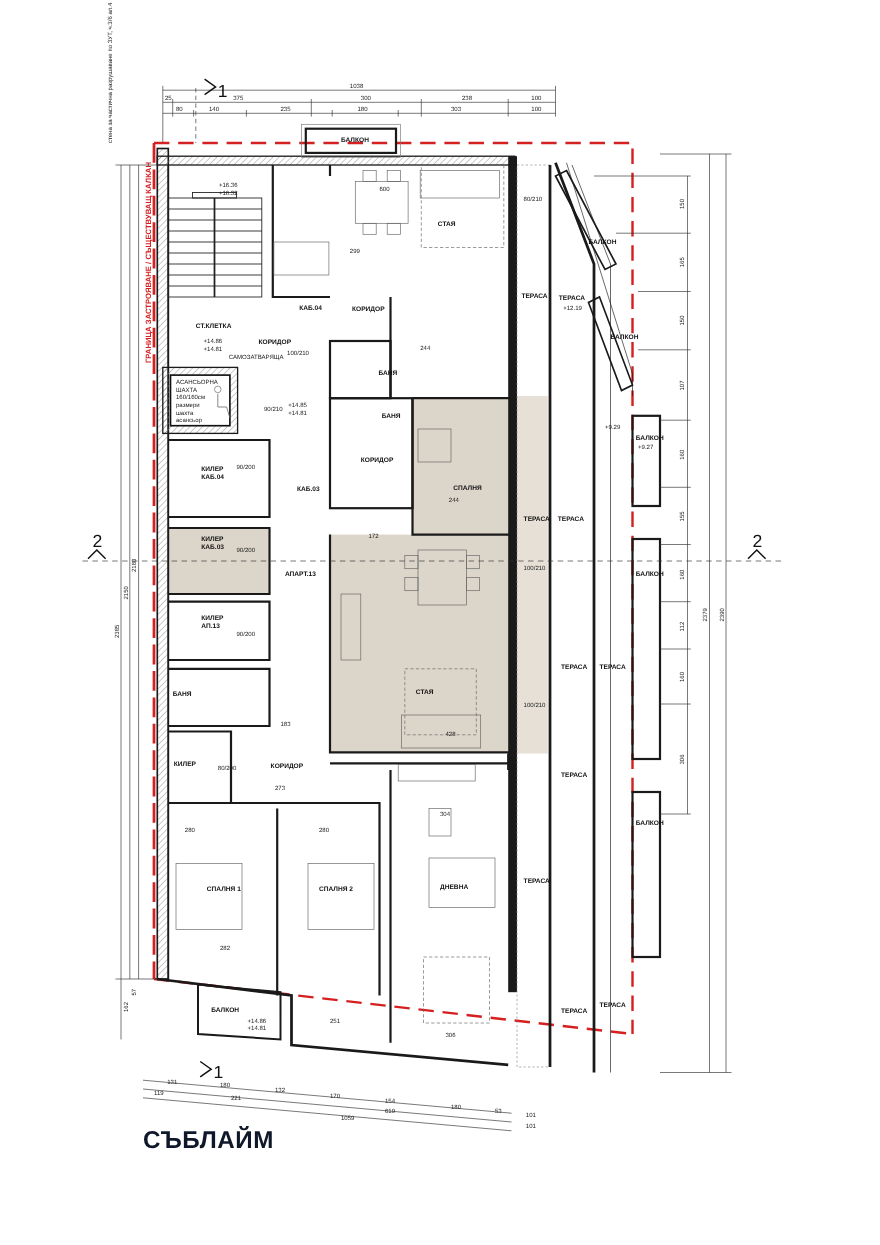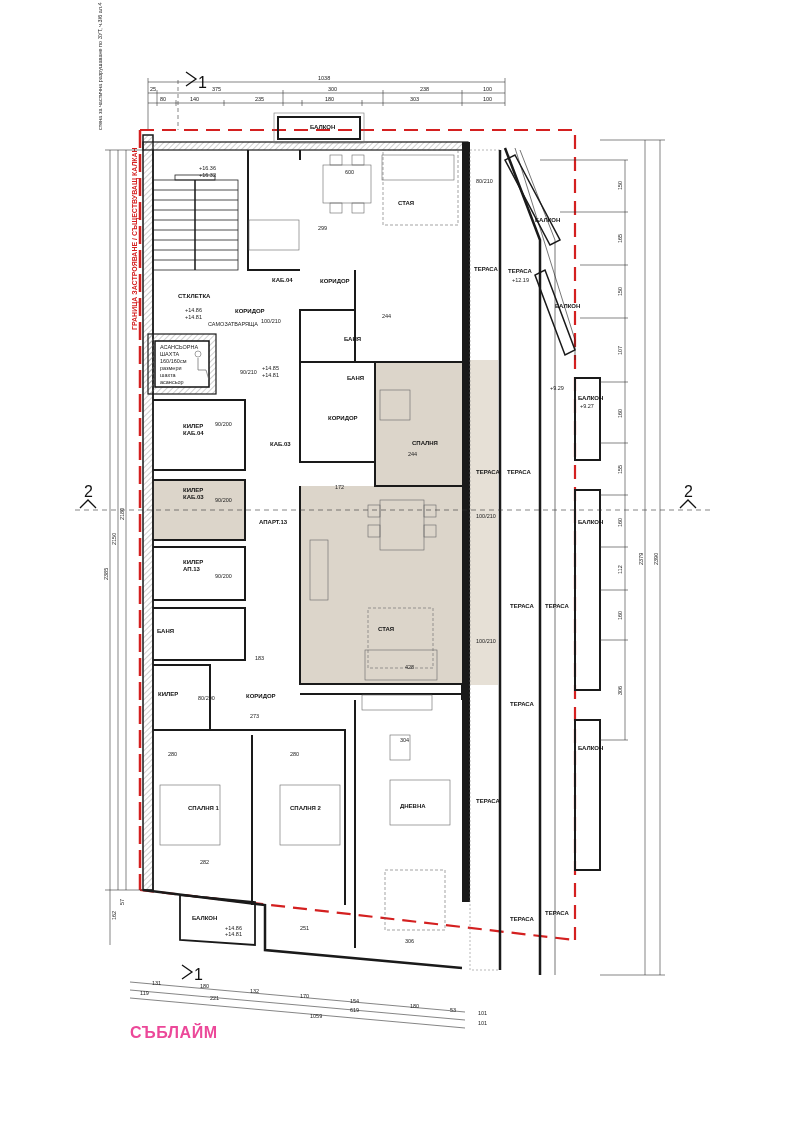--- a/index.html
+++ b/index.html
@@ -2,21 +2,21 @@
 <html><head>
 <meta charset="utf-8">
 <style>
   html,body{margin:0;padding:0;background:#ffffff;}
   body{width:800px;height:1132px;position:relative;overflow:hidden;font-family:"Liberation Sans",sans-serif;}
   svg{position:absolute;left:0;top:0;}
   .lbl{font-family:"Liberation Sans",sans-serif;font-size:6px;fill:#111;font-weight:bold;}
   .dim{font-family:"Liberation Sans",sans-serif;font-size:5.5px;fill:#222;}
   .big{font-family:"Liberation Sans",sans-serif;font-size:16px;fill:#111;}
   .redtxt{font-family:"Liberation Sans",sans-serif;font-size:7px;fill:#d42020;font-weight:bold;}
-  .wm{position:absolute;left:130px;top:1024px;font-family:"Liberation Sans",sans-serif;font-weight:bold;font-size:16px;color:#ec4899;letter-spacing:0.5px;}
+  .wm{position:absolute;left:130px;top:1024px;font-family:"Liberation Sans",sans-serif;font-weight:bold;font-size:22px;color:#0f172a;letter-spacing:0.5px;}
 </style>
 </head>
 <body>
 
 <svg width="800" height="1132" viewBox="0 0 800 1132">
   <defs>
     <pattern id="hatch" width="4" height="4" patternUnits="userSpaceOnUse" patternTransform="rotate(45)">
       <line x1="0" y1="0" x2="0" y2="4" stroke="#888" stroke-width="0.8"></line>
     </pattern>
   </defs>

